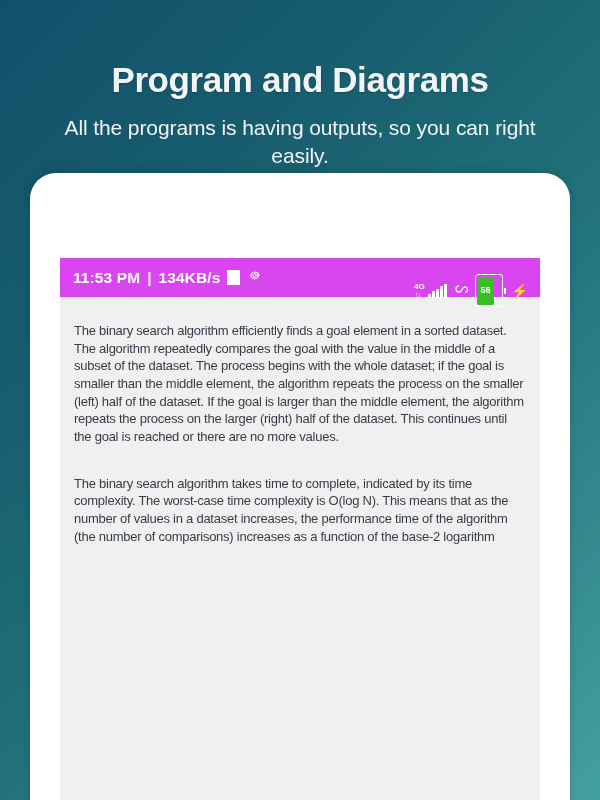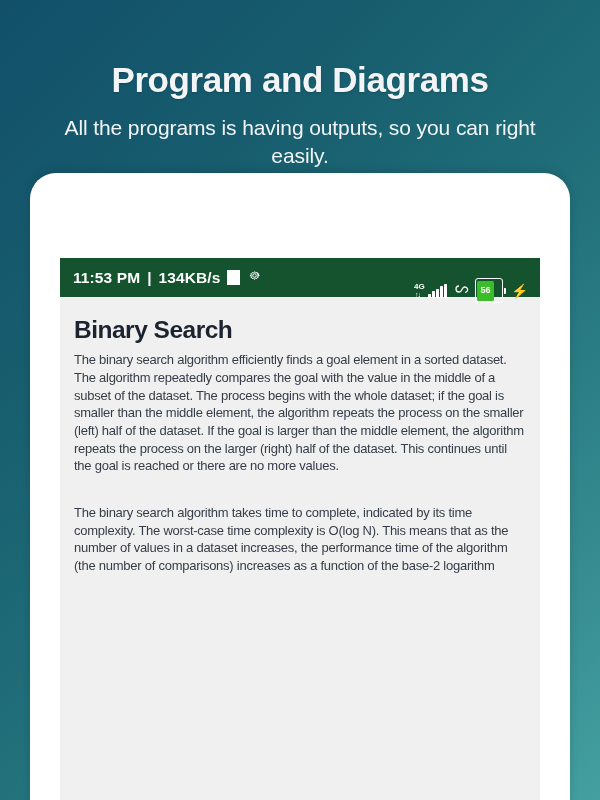--- a/index.html
+++ b/index.html
@@ -61,21 +61,21 @@
     top:85px;
     width:480px;
     height:560px;
     background:#f0f0f0;
     overflow:hidden;
   }
 
   
   .statusbar {
     height:39px;
-    background:#14532d;
+    background:#d946ef;
     display:flex;
     align-items:center;
     justify-content:space-between;
     padding:0 11px 0 13px;
     color:#ffffff;
   }
   .sb-left {
     display:flex;
     align-items:center;
     gap:7px;
@@ -117,21 +117,21 @@
   .bars i:nth-child(1){ height:4px; }
   .bars i:nth-child(2){ height:6.5px; }
   .bars i:nth-child(3){ height:9px; }
   .bars i:nth-child(4){ height:11.5px; }
   .bars i:nth-child(5){ height:14px; }
 
   .battery {
     display:flex; align-items:center;
   }
   .bat-body {
-    width:28px; height:25px;
+    width:28px; height:33px;
     border:1.5px solid #ffffff;
     border-radius:3px;
     position:relative;
     display:flex; align-items:center;
     padding:1.5px;
   }
   .bat-fill {
     background:#3bbd28;
     height:100%;
     width:74%;
@@ -226,21 +226,20 @@
           </span>
           <span class="bat-cap"></span>
         </span>
 
         <span class="bolt">⚡</span>
       </div>
     </div>
 
     <div class="article">
 
-      <h2 class="sec-title">Binary Search</h2>
       <p class="sec-body">The binary search algorithm efficiently finds a goal element in a sorted dataset. The algorithm repeatedly compares the goal with the value in the middle of a subset of the dataset. The process begins with the whole dataset; if the goal is smaller than the middle element, the algorithm repeats the process on the smaller (left) half of the dataset. If the goal is larger than the middle element, the algorithm repeats the process on the larger (right) half of the dataset. This continues until the goal is reached or there are no more values.</p>
 
       <div class="sec-gap"></div>
 
       <p class="sec-body">The binary search algorithm takes time to complete, indicated by its time complexity. The worst-case time complexity is O(log N). This means that as the number of values in a dataset increases, the performance time of the algorithm (the number of comparisons) increases as a function of the base-2 logarithm</p>
     </div>
 
   </div>
 </div>
 

